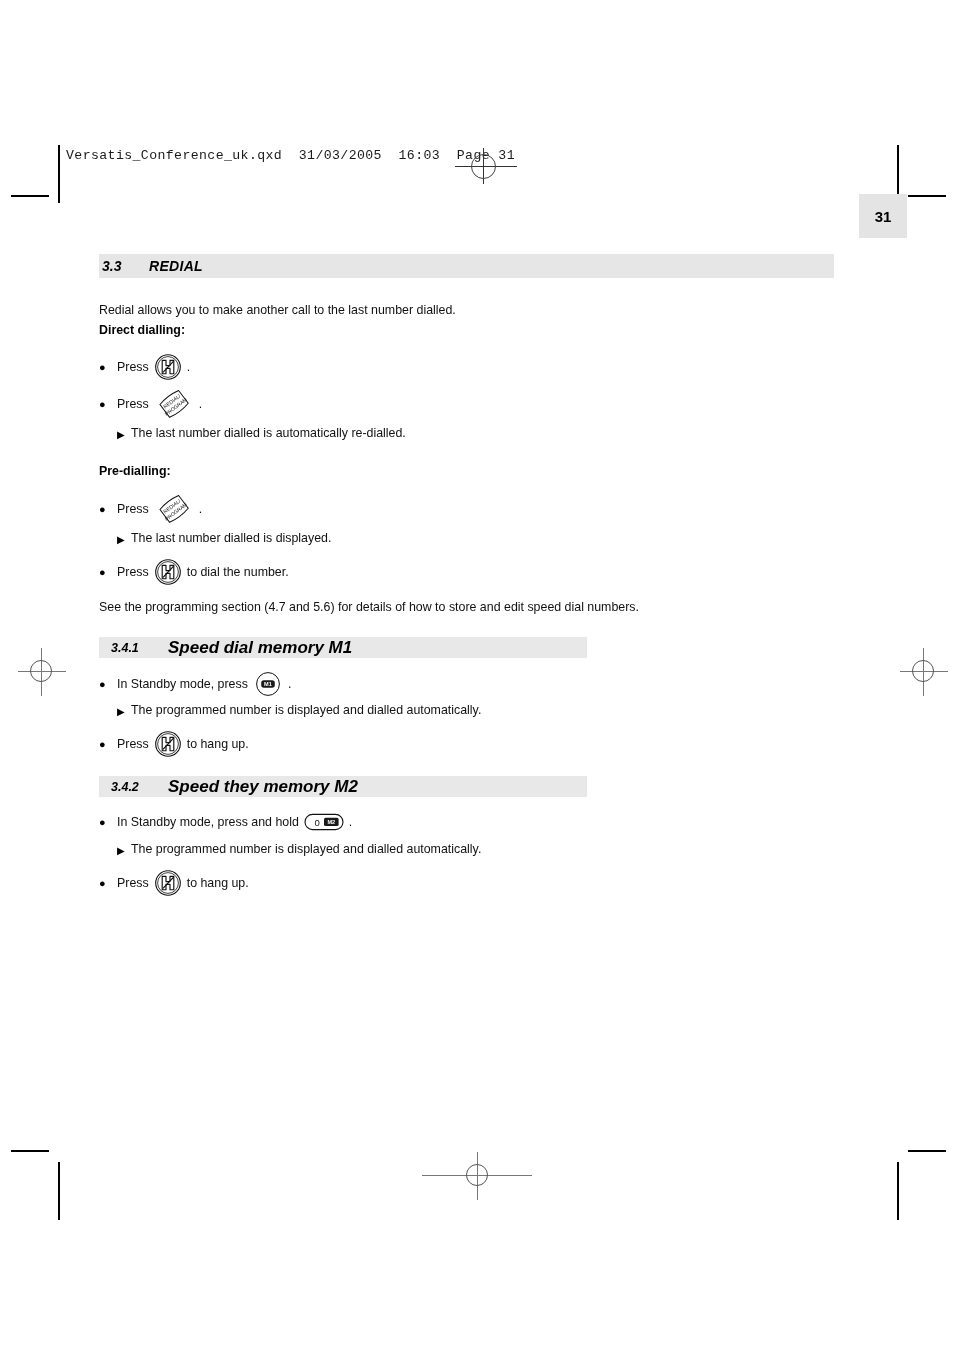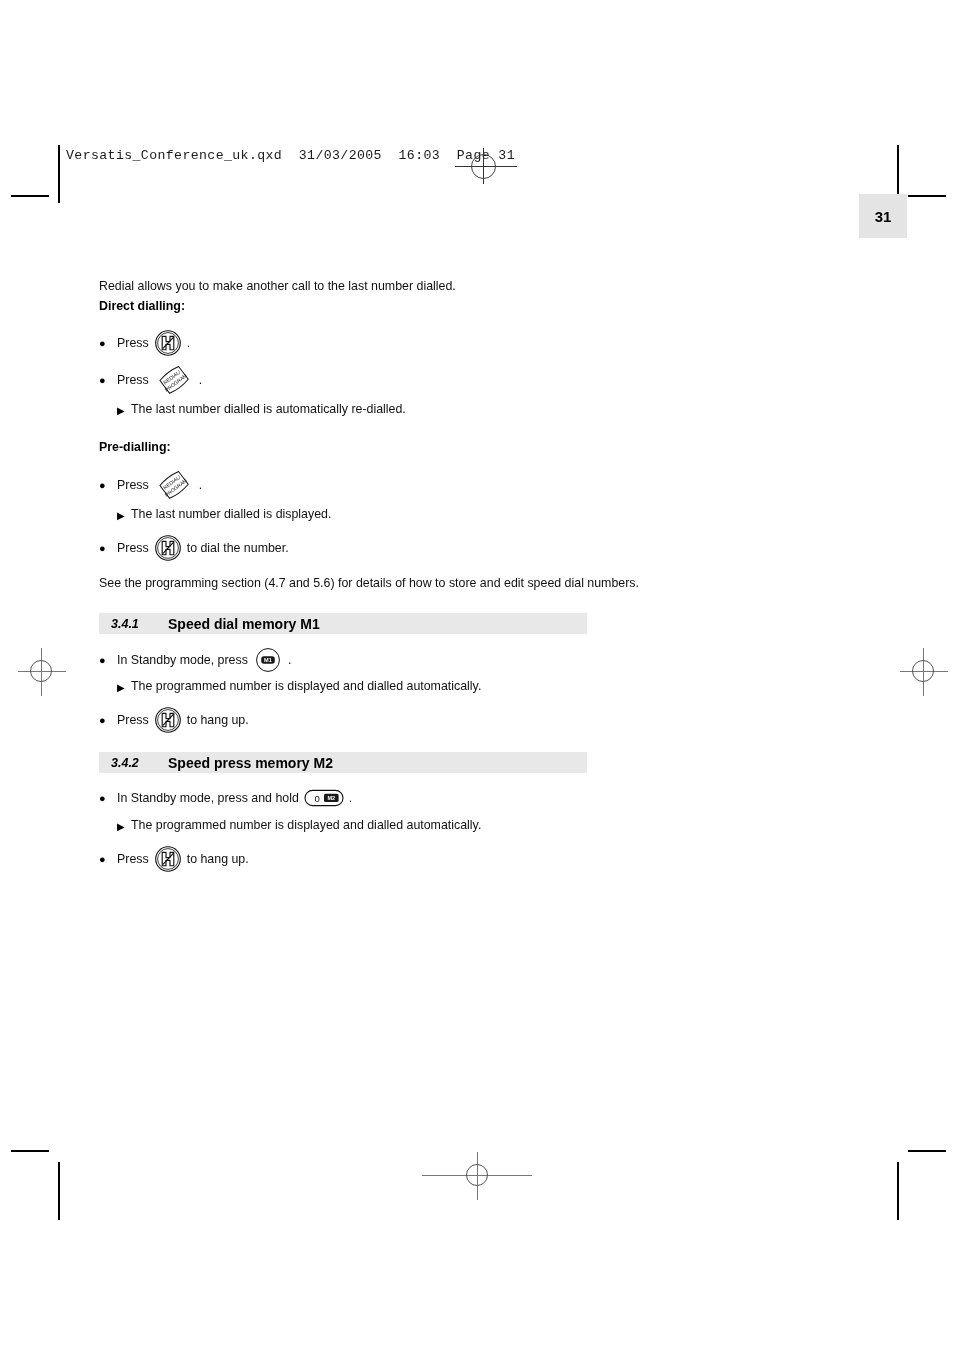--- a/index.html
+++ b/index.html
@@ -147,21 +147,22 @@
     box-sizing: border-box;
   }
   .subsection-bar .num {
     font-size: 12.5px;
     font-style: italic;
     font-weight: bold;
     width: 57px;
     display: inline-block;
   }
   .subsection-bar .ttl {
-    font-size: 14px;
+    font-size: 17px;
+    font-style: italic;
     font-weight: bold;
   }
 
   p.body {
     font-size: 12.4px;
     line-height: 19px;
     margin: 0;
     color: #111;
   }
   .lead-strong {
@@ -251,20 +252,24 @@
 <div class="header-reg">
   <div class="hline"></div>
   <div class="vline"></div>
   <div class="ring"></div>
 </div>
 
 <div class="page-badge">31</div>
 
 <div class="content">
 
+  <div class="section-bar">
+    <span class="num">3.3</span>
+    <span class="ttl">REDIAL</span>
+  </div>
 
   <p class="body" style="margin-top:23px;">Redial allows you to make another call to the last number dialled.</p>
 
   <p class="lead-strong" style="margin-top:3px;">Direct dialling:</p>
 
   <div class="bullet-row" style="margin-top:17px; height:26px;">
     <span class="bullet-dot">●</span>
     <span class="txt">Press</span>
     <span class="sp"></span>
     <span class="icon-inline icon-handset">
@@ -383,21 +388,21 @@
                  L19.8 20.7 L16.0 20.7 L16.0 15.4 L12.0 15.4 L12.0 20.7 L8.2 20.7 Z" fill="none" stroke="#111" stroke-width="1.15" stroke-linejoin="round"></path>
         <line x1="9.0" y1="19.4" x2="19.6" y2="8.2" stroke="#111" stroke-width="1.15"></line>
       </svg>
     </span>
     <span class="sp"></span>
     <span class="txt">to hang up.</span>
   </div>
 
   <div class="subsection-bar" style="margin-top:19px;">
     <span class="num">3.4.2</span>
-    <span class="ttl">Speed press memory M2</span>
+    <span class="ttl">Speed they memory M2</span>
   </div>
 
   <div class="bullet-row" style="margin-top:13px; height:24px;">
     <span class="bullet-dot">●</span>
     <span class="txt">In Standby mode, press and hold</span>
     <span class="sp"></span>
     <span class="icon-inline icon-m2">
       <svg viewBox="0 0 40 20" width="40" height="20">
         <rect x="1" y="2.4" width="38" height="15.2" rx="7.6" ry="7.6" fill="none" stroke="#111" stroke-width="1.1"></rect>
         <text x="13.2" y="14.3" font-family="'Liberation Sans',sans-serif" font-size="9.6" text-anchor="middle" fill="#111">0</text>

